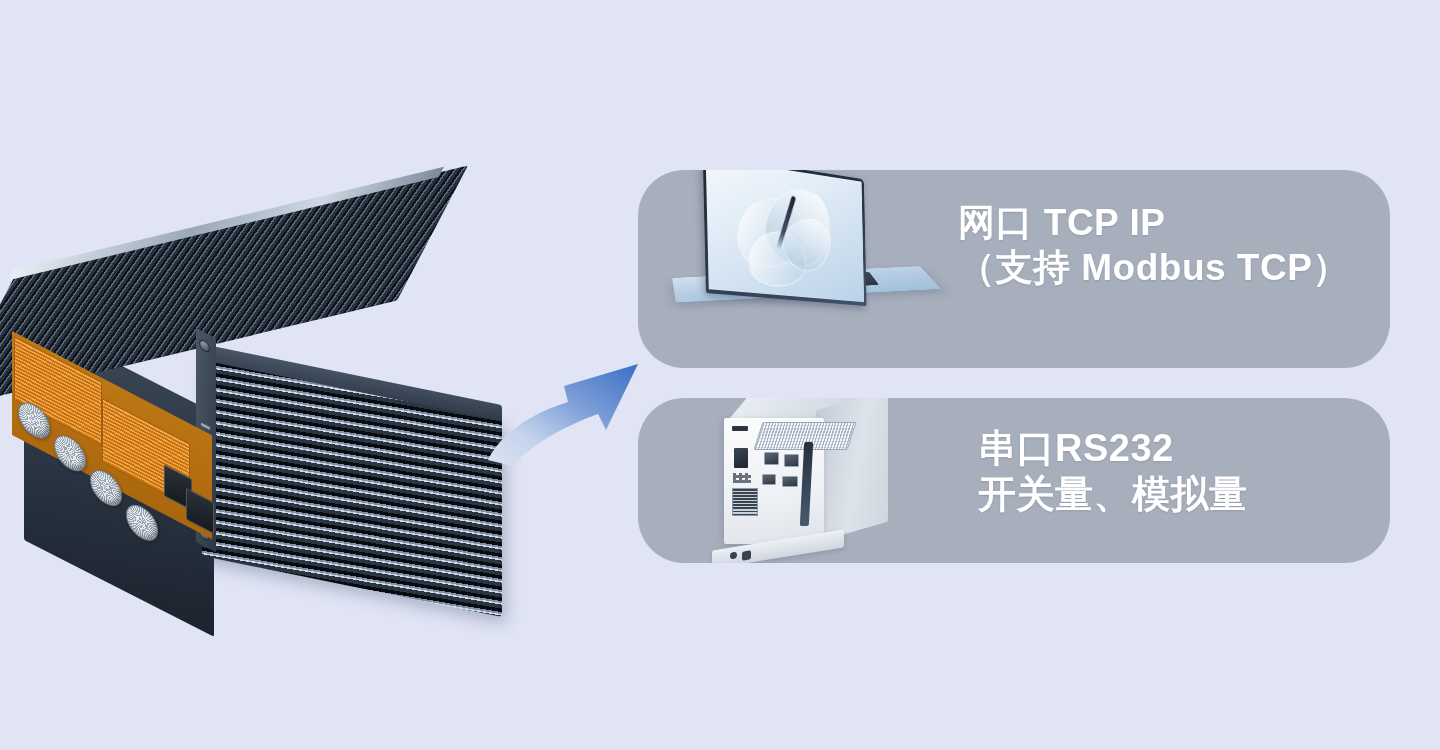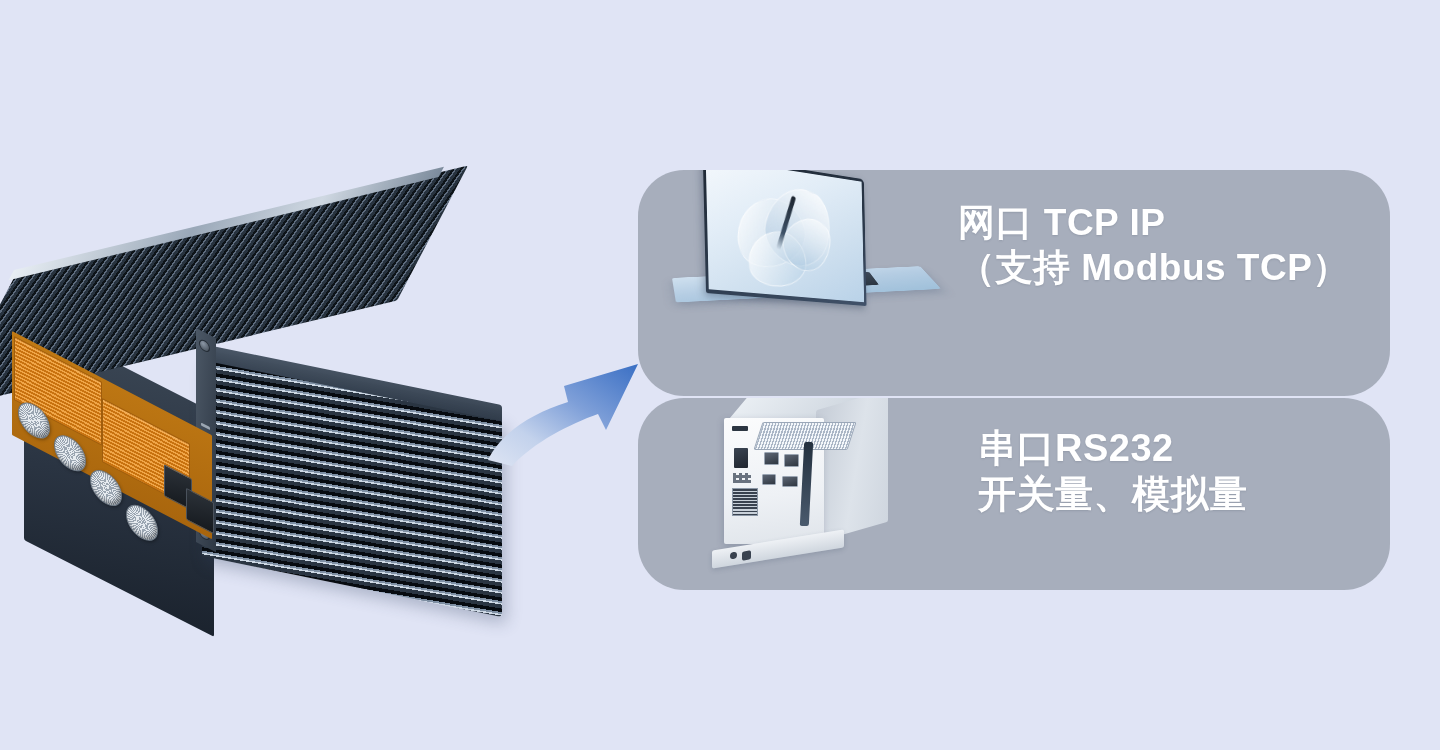--- a/index.html
+++ b/index.html
@@ -23,22 +23,22 @@
 
   
   .panel {
     position: absolute;
     background: #a7aebc;
     border-radius: 46px;
     display: flex;
     align-items: center;
     overflow: hidden;
   }
-  #panel-tcp  { left: 638px; top: 170px; width: 752px; height: 226px; }
-  #panel-rs   { left: 638px; top: 398px; width: 752px; height: 192px; }
+  #panel-tcp  { left: 638px; top: 170px; width: 752px; height: 198px; }
+  #panel-rs   { left: 638px; top: 398px; width: 752px; height: 165px; }
 
   .panel-text {
     position: absolute;
     color: #ffffff;
     font-weight: 700;
     letter-spacing: 0.5px;
     line-height: 1.22;
     white-space: pre-line;
     text-shadow: 0 1px 2px rgba(60,70,90,.18);
   }

